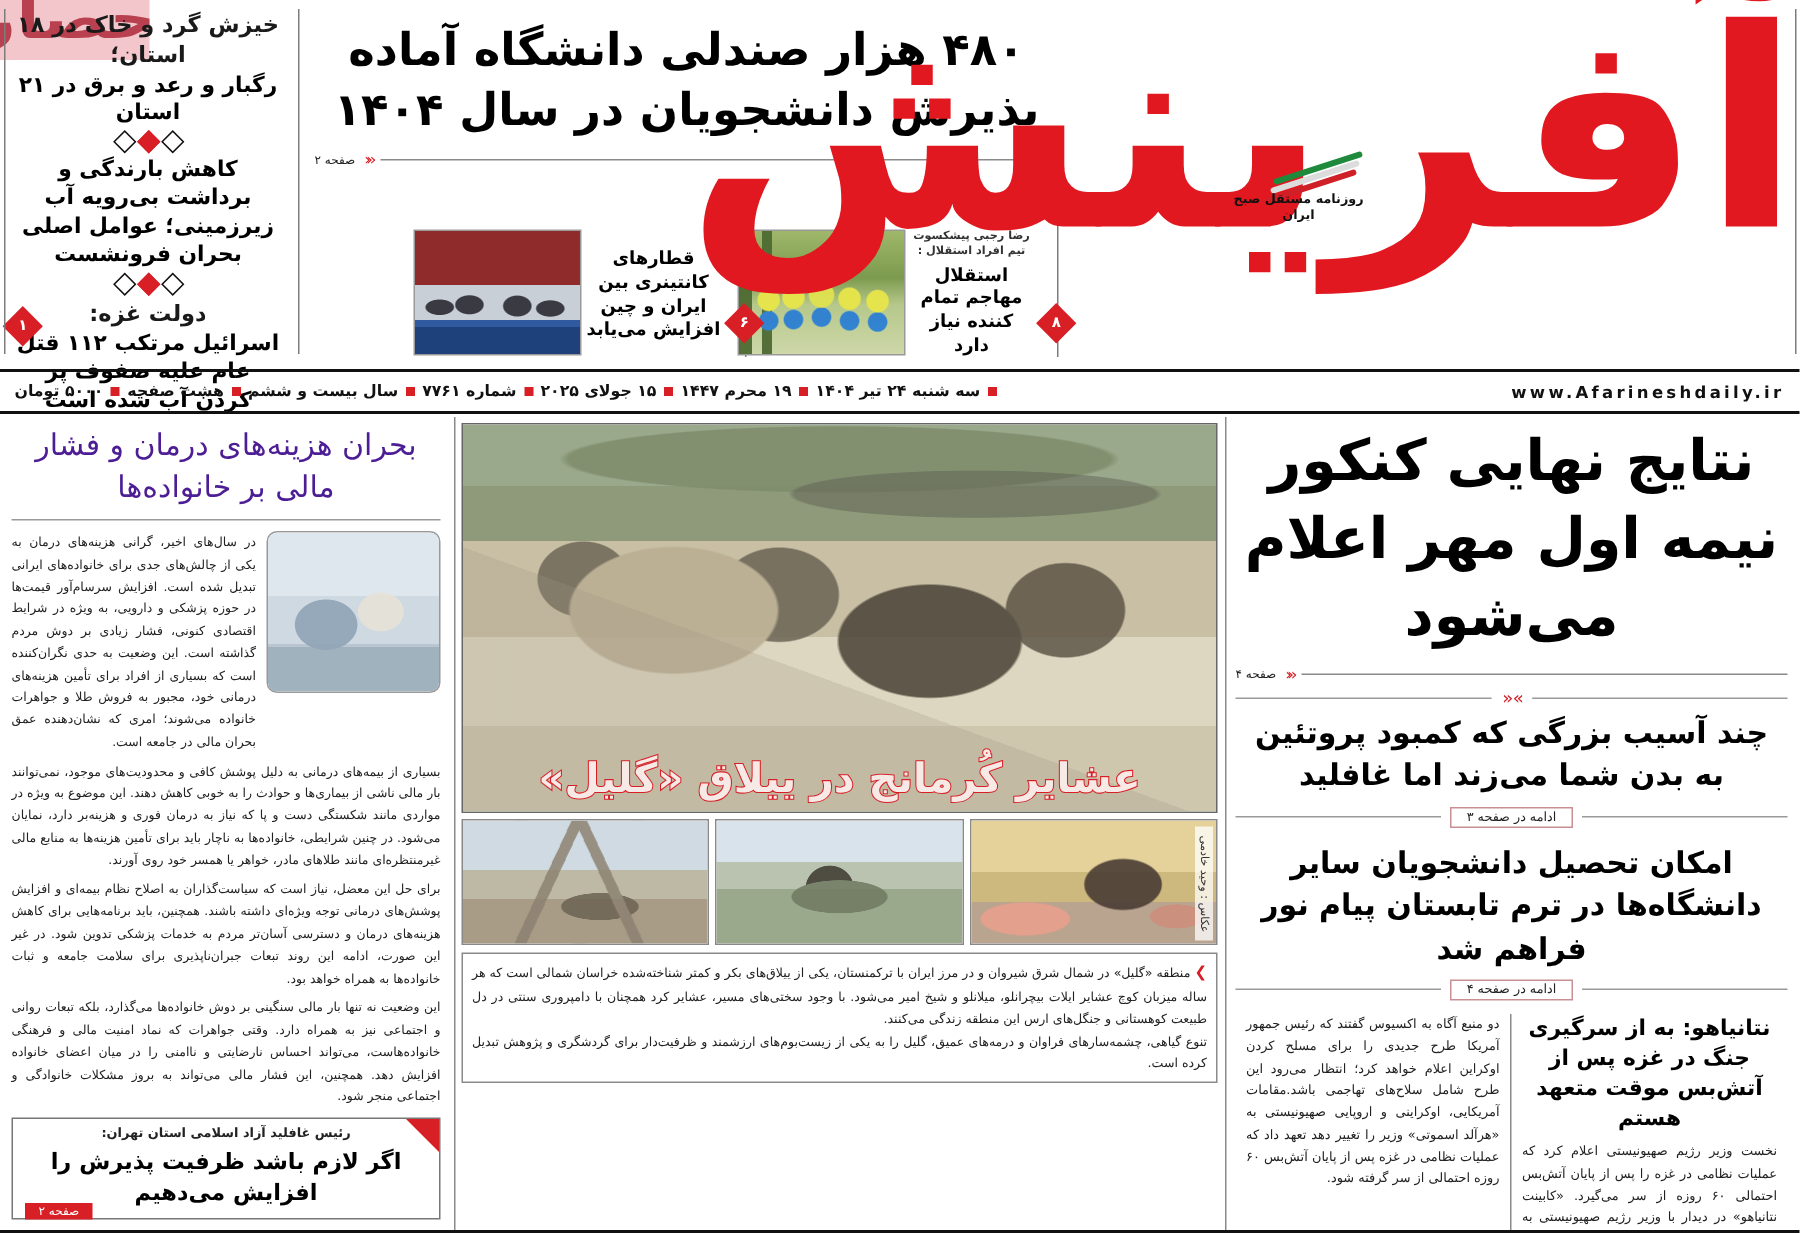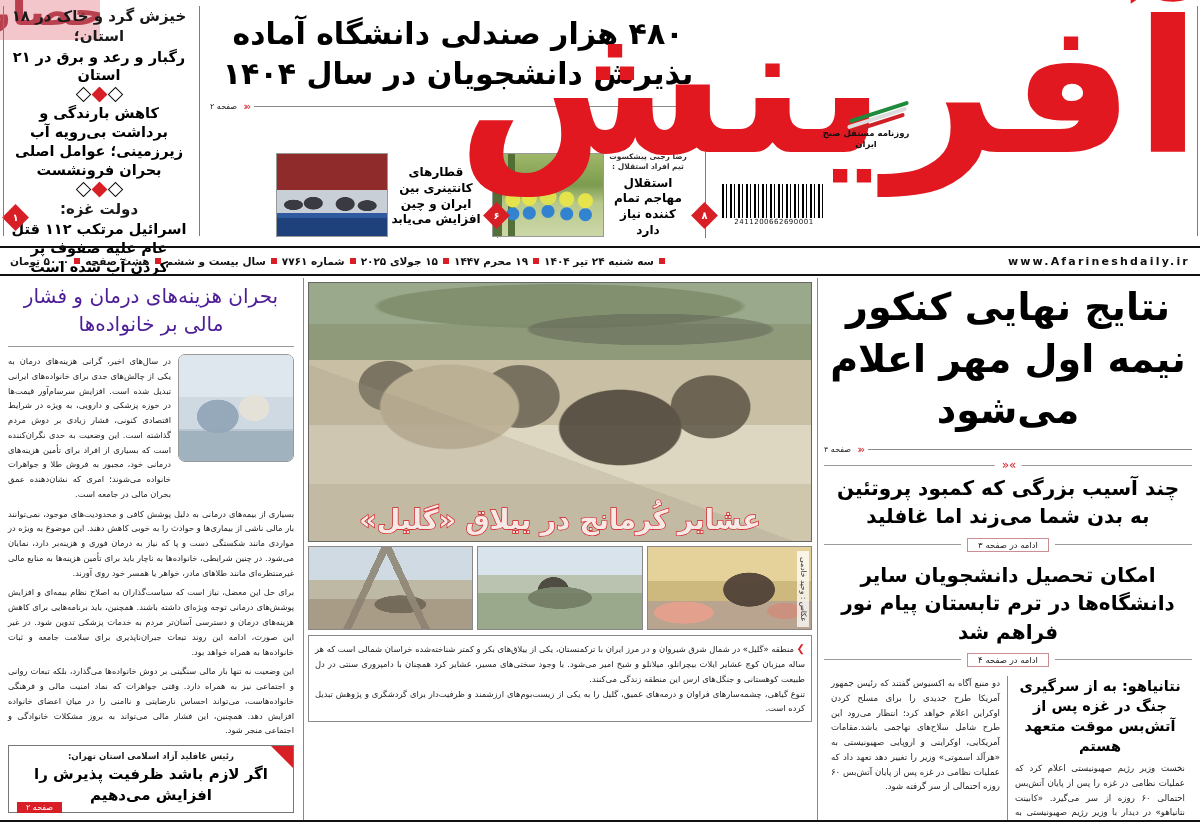--- a/index.html
+++ b/index.html
@@ -261,24 +261,20 @@
     </div>
 
     <div class="brand">
       <div class="brand-word">آفرینش</div>
       <div class="flagstroke">
         <i style="width:62px; background:#1f8a3b; right:0; top:0; transform:rotate(-18deg);"></i>
         <i style="width:62px; background:#dcdcdc; right:2px; top:6px; transform:rotate(-18deg);"></i>
         <i style="width:62px; background:#cf2027; right:4px; top:12px; transform:rotate(-18deg);"></i>
       </div>
       <div class="brand-sub">روزنامه مستقل صبح ایران</div>
-      <div class="barcode">
-        <div class="bars"></div>
-        <div class="num">2411200662690001</div>
-      </div>
     </div>
   </div>
 
   <div class="inforule-top"></div>
   <div class="infobar">
     <div class="site-url">www.Afarineshdaily.ir</div>
     <div class="info-items">
       <span class="sq"></span>
       <span>سه شنبه ۲۴ تیر ۱۴۰۴</span>
       <span class="sq"></span>

